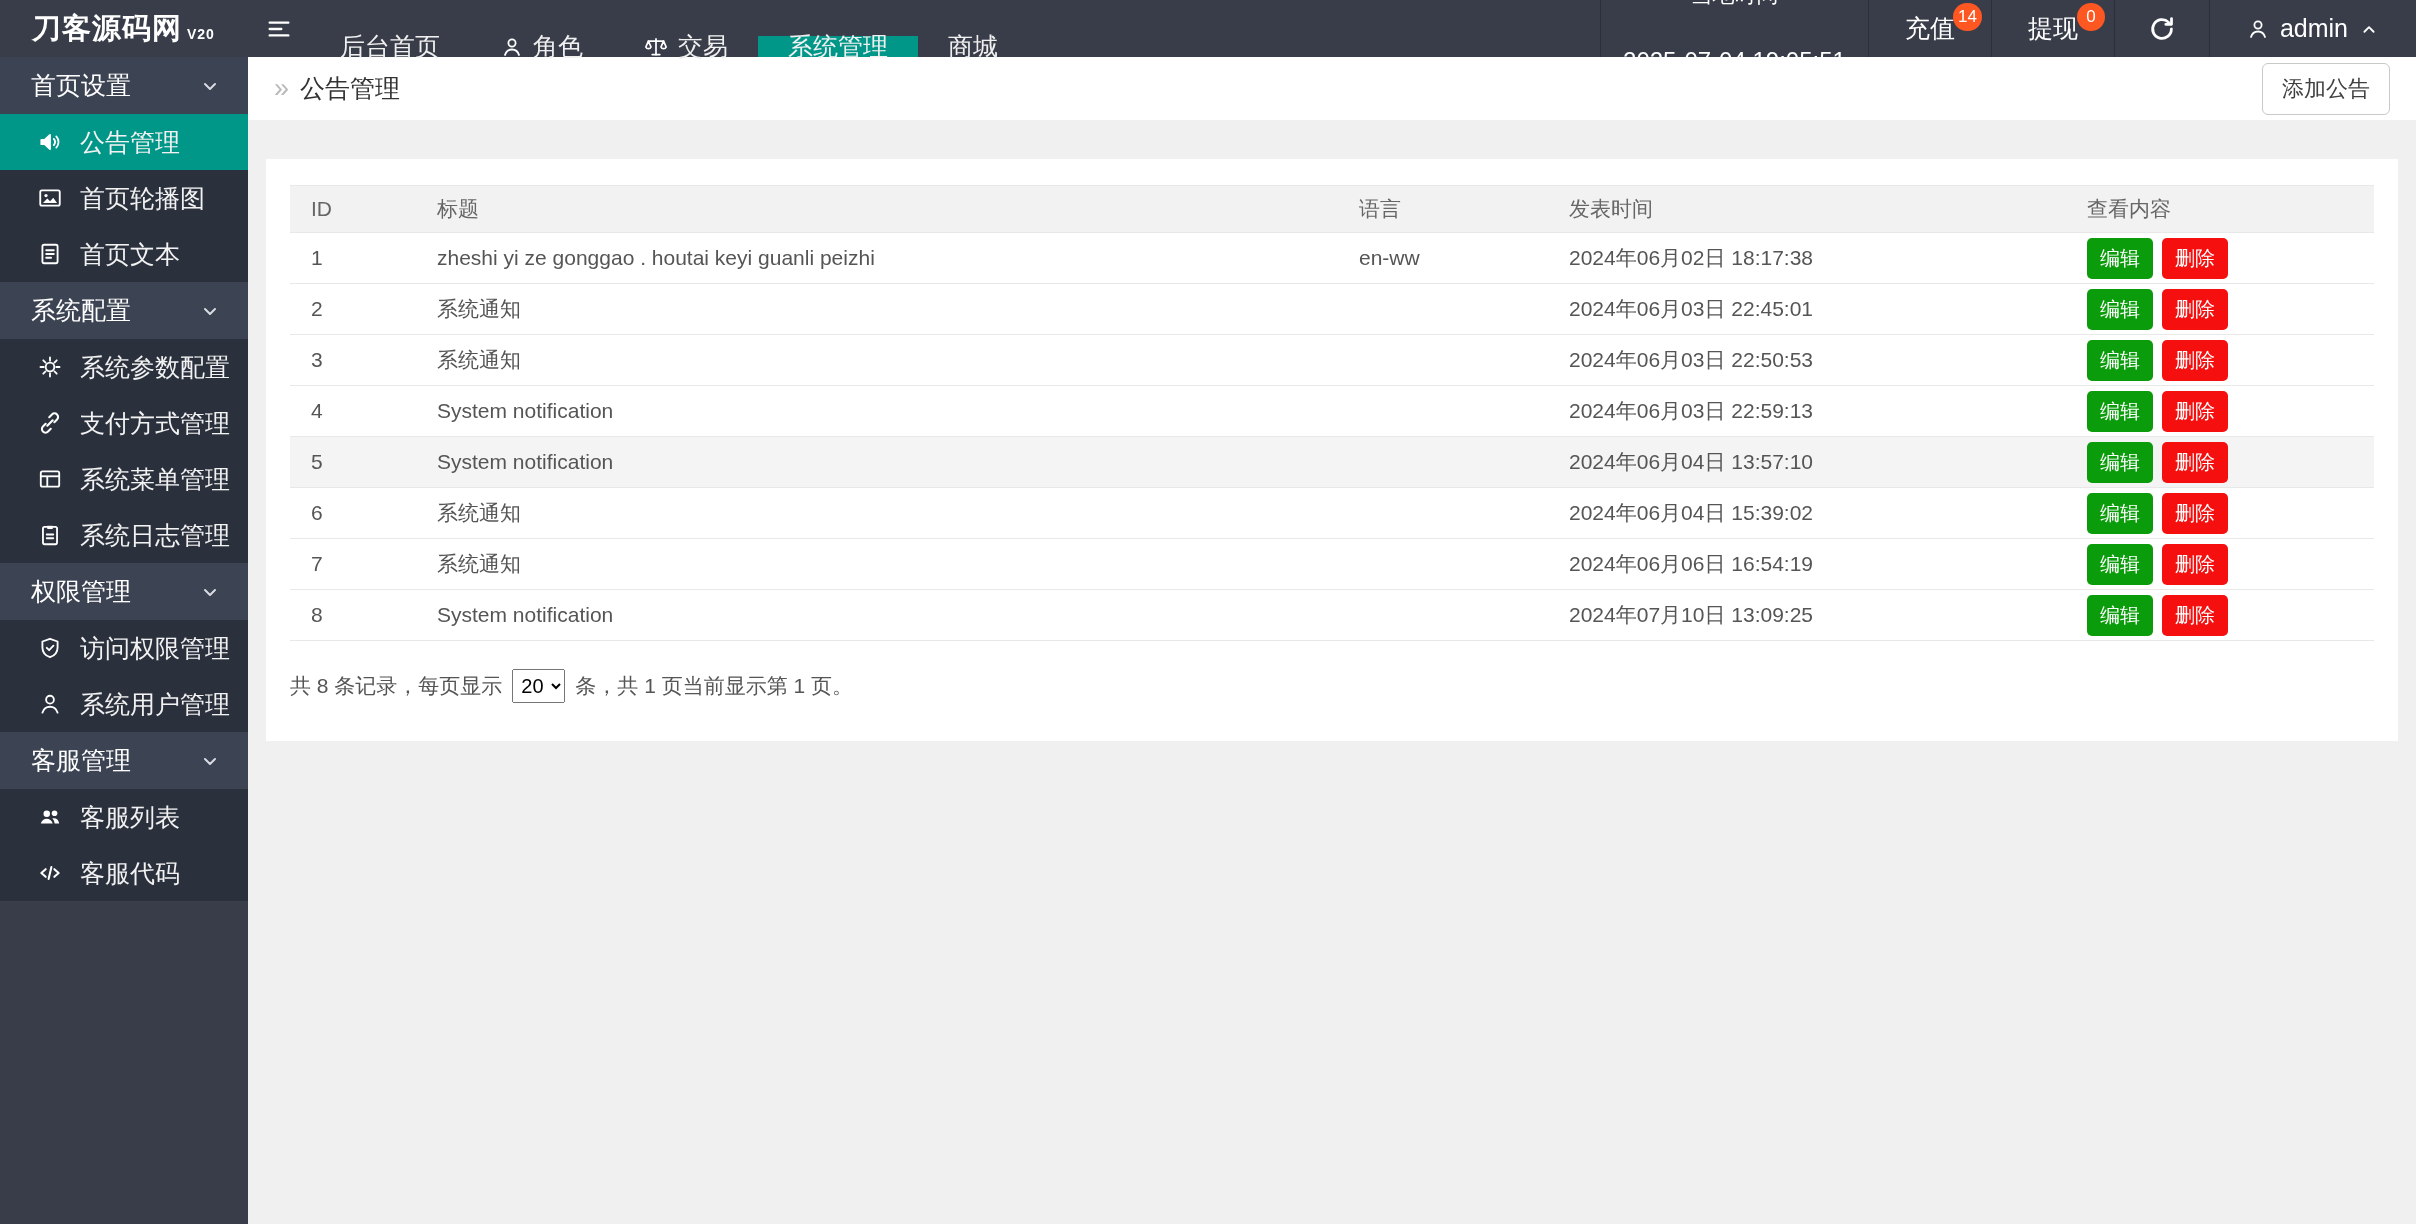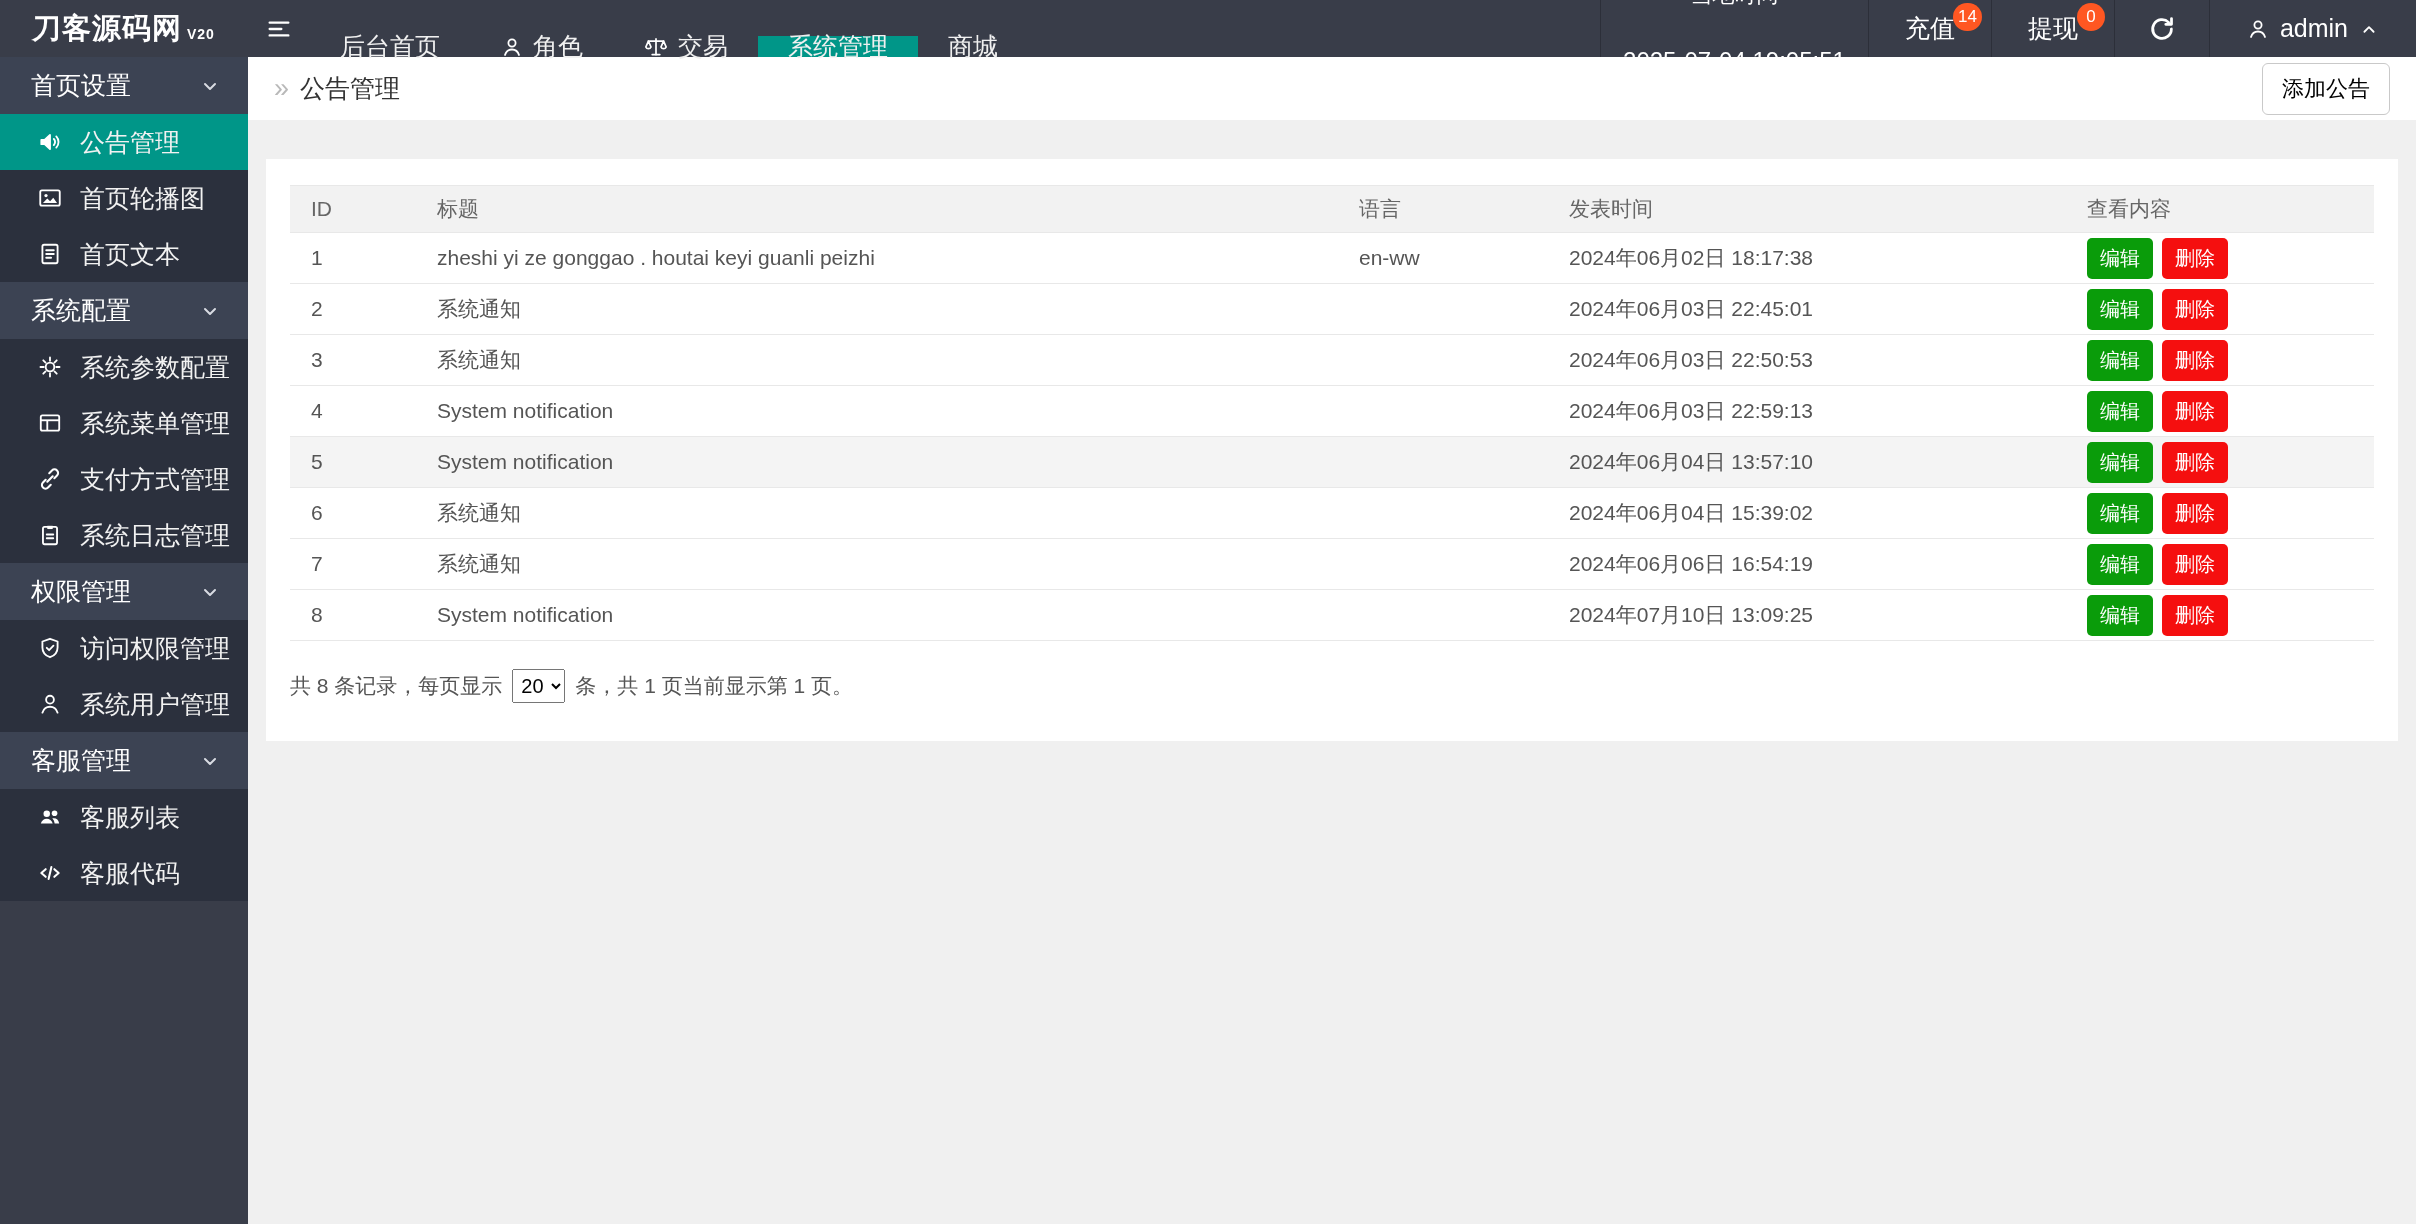--- a/index.html
+++ b/index.html
@@ -40,21 +40,21 @@
     padding-left:37px; font-size:25px; color:#f2f2f2; cursor:pointer; }
   .sub-item.active { background:#009688; }
 
   
   .main { position:absolute; top:57px; left:248px; width:2168px; height:1167px; background:#f0f0f0; }
   .breadcrumb-bar { height:63px; background:#fff; display:flex; align-items:center;
     justify-content:space-between; padding:0 26px; }
   .breadcrumb { display:flex; align-items:center; gap:11px; font-size:25px; color:#333; }
   .crumb-icon { color:#b9b9b9; font-size:27px; }
   .add-btn { background:#fff; border:1px solid #c9c9c9; border-radius:6px;
-    padding:10px 19px; font-size:22px; color:#000000; cursor:pointer; }
+    padding:10px 19px; font-size:22px; color:#404040; cursor:pointer; }
 
   .card { background:#fff; margin:39px 18px 0 18px; padding:26px 24px 38px 24px; }
   table { width:100%; border-collapse:collapse; table-layout:fixed;
     font-size:21px; color:#555; border-top:1px solid #e8e8e8; }
   thead tr { background:#f2f2f2; }
   th { font-weight:normal; text-align:left; color:#666; height:47px;
     padding:0 16px 0 21px; border-bottom:1px solid #e8e8e8; }
   td { height:51px; padding:0 16px 0 21px; border-bottom:1px solid #e8e8e8; }
   col.c-id { width:126px; } col.c-lang { width:210px; }
   col.c-time { width:518px; } col.c-act { width:308px; }
@@ -212,37 +212,37 @@
       <span class="icon">
         <svg width="26" height="26" viewBox="0 0 24 24" fill="none" stroke="#fff" stroke-width="1.7" stroke-linecap="round">
             <circle cx="12" cy="12" r="4"></circle>
             <path d="M12 3.2v3M12 17.8v3M3.2 12h3M17.8 12h3M5.8 5.8l2.1 2.1M16.1 16.1l2.1 2.1M18.2 5.8l-2.1 2.1M7.9 16.1l-2.1 2.1"></path>
           </svg>
       </span>
       <span>系统参数配置</span>
     </div>
     <div class="sub-item">
       <span class="icon">
+        <svg width="26" height="26" viewBox="0 0 24 24" fill="none" stroke="#fff" stroke-width="1.9" stroke-linecap="round" stroke-linejoin="round">
+            <path d="M9.5 14.5l5-5"></path>
+            <path d="M8 12.7l-2.5 2.5a3.3 3.3 0 0 0 4.7 4.7l2.5-2.5"></path>
+            <path d="M16 11.3l2.5-2.5a3.3 3.3 0 0 0-4.7-4.7l-2.5 2.5"></path>
+          </svg>
+      </span>
+      <span>支付方式管理</span>
+    </div>
+    <div class="sub-item">
+      <span class="icon">
         <svg width="26" height="26" viewBox="0 0 24 24" fill="none" stroke="#fff" stroke-width="1.7" stroke-linejoin="round">
             <rect x="3.5" y="5" width="17" height="14" rx="1.5"></rect>
             <path d="M3.5 9.5h17"></path>
             <path d="M9.5 9.5V19"></path>
           </svg>
       </span>
       <span>系统菜单管理</span>
-    </div>
-    <div class="sub-item">
-      <span class="icon">
-        <svg width="26" height="26" viewBox="0 0 24 24" fill="none" stroke="#fff" stroke-width="1.9" stroke-linecap="round" stroke-linejoin="round">
-            <path d="M9.5 14.5l5-5"></path>
-            <path d="M8 12.7l-2.5 2.5a3.3 3.3 0 0 0 4.7 4.7l2.5-2.5"></path>
-            <path d="M16 11.3l2.5-2.5a3.3 3.3 0 0 0-4.7-4.7l-2.5 2.5"></path>
-          </svg>
-      </span>
-      <span>支付方式管理</span>
     </div>
     <div class="sub-item">
       <span class="icon">
         <svg width="26" height="26" viewBox="0 0 24 24" fill="none" stroke="#fff" stroke-width="1.7" stroke-linecap="round" stroke-linejoin="round">
             <rect x="5.5" y="4.5" width="13" height="16" rx="1.5"></rect>
             <path d="M9.5 3.5h5v3h-5z" fill="#fff" stroke="none"></path>
             <path d="M9 11.5h6M9 15h6"></path>
           </svg>
       </span>
       <span>系统日志管理</span>

